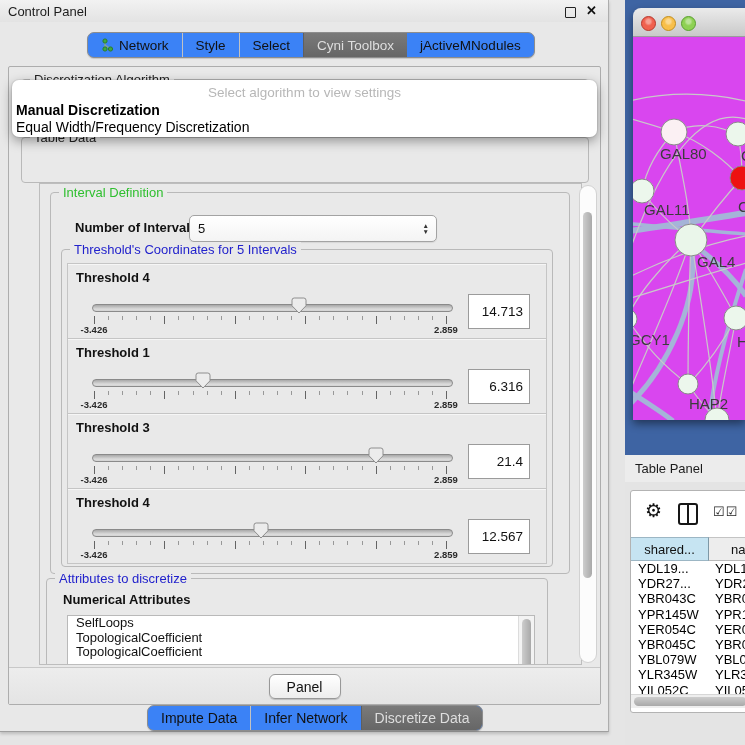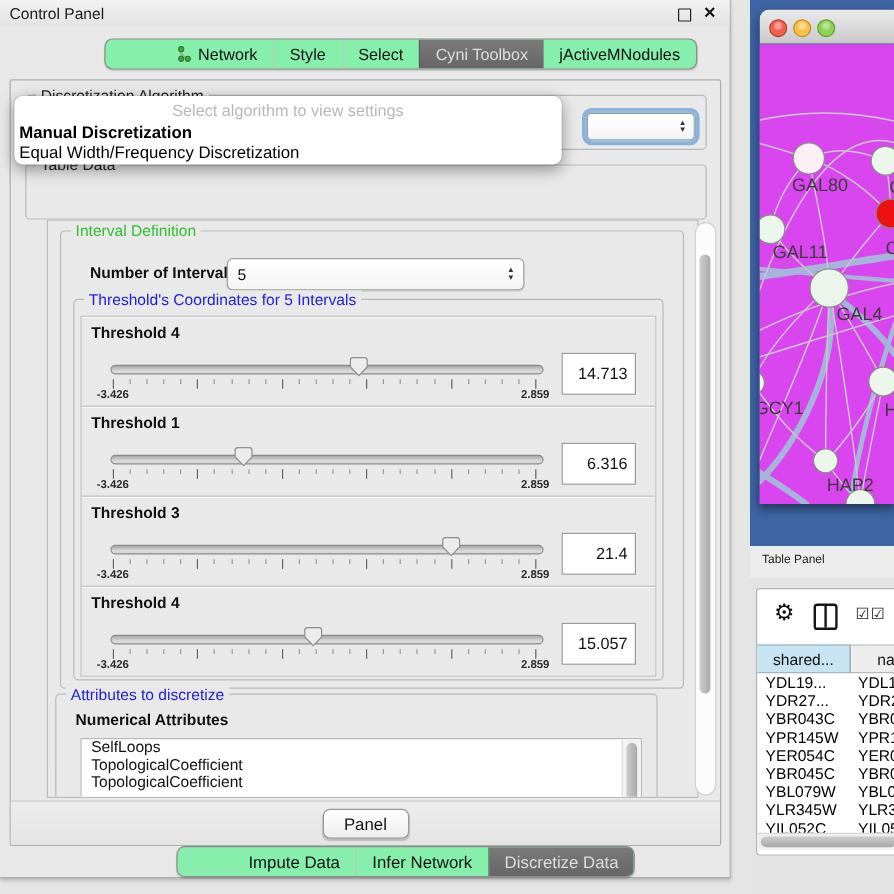--- a/index.html
+++ b/index.html
@@ -12,23 +12,23 @@
   .cp{position:absolute;left:0;top:0;width:608px;height:731px;background:#e8e8e8;
       border-right:1px solid #adadad;border-bottom:1px solid #9f9f9f;
       box-shadow:0 2px 3px rgba(0,0,0,.18);}
   .cp-titlebar{position:absolute;left:0;top:0;right:0;height:22px;
       background:linear-gradient(#f2f2f2,#e3e3e3);}
   .cp-title{position:absolute;left:8px;top:4px;font-size:13px;color:#1c1c1c;}
   .float-ic{position:absolute;right:32px;top:7px;width:9px;height:9px;border:1.6px solid #222;border-radius:1px;cursor:pointer;}
   .close-ic{position:absolute;right:11px;top:3px;font-size:13px;font-weight:bold;color:#111;cursor:pointer;}
 
   
-  .seg{position:absolute;display:inline-flex;height:24px;background:#86efac;
+  .seg{position:absolute;display:inline-flex;height:24px;background:#3b82f6;
        border:1px solid #8d8d8d;border-radius:7px;overflow:hidden;font-size:13.5px;
-       box-shadow:0 1px 1px rgba(0,0,0,.15);padding-left:46px;}
+       box-shadow:0 1px 1px rgba(0,0,0,.15);}
   .seg .tab{display:flex;align-items:center;gap:5px;padding:0 13px;color:#111;
        border-left:1px solid #c2c2c2;cursor:pointer;white-space:nowrap;}
   .seg .tab:first-child{border-left:none;}
   .seg .tab.sel{background:linear-gradient(#7a7a7a,#666);color:#dedede;border-left-color:#5f5f5f;}
   .seg .tab.sel + .tab{border-left:none;}
 
   
   .panel{position:absolute;left:8px;top:66px;width:591px;height:637px;background:#e9e9e9;
       border:1px solid #adadad;border-radius:2px;}
   .group{position:absolute;border:1px solid #b9b9b9;border-radius:4px;}
@@ -71,38 +71,38 @@
   .attr-sb .vthumb{left:3px;top:3px;width:9px;height:54px;}
 
   .apply-strip{position:absolute;left:0;right:0;top:600px;height:36px;border-top:1px solid #c8c8c8;
       background:linear-gradient(#ededed,#e4e4e4);}
   .btn{position:absolute;left:50%;top:6px;transform:translateX(-50%);width:70px;height:23px;
       background:linear-gradient(#ffffff,#ededed);border:1px solid #989898;border-radius:6px;
       font-size:14px;color:#111;display:flex;align-items:center;justify-content:center;
       box-shadow:0 1px 1px rgba(0,0,0,.18);cursor:pointer;font-family:"Liberation Sans",sans-serif;}
 
   
-  .popup{position:absolute;left:12px;top:80px;width:456px;height:57px;background:#fff;border-radius:7px;
+  .popup{position:absolute;left:12px;top:80px;width:585px;height:57px;background:#fff;border-radius:7px;
       box-shadow:0 4px 12px rgba(0,0,0,.38), 0 0 0 1px rgba(0,0,0,.06);z-index:50;}
   .popup .hint{position:absolute;left:0;right:0;top:5px;text-align:center;color:#b7b7b7;font-size:13.5px;}
   .popup .it1{position:absolute;left:4px;top:22px;font-size:14px;font-weight:bold;color:#000;white-space:nowrap;cursor:pointer;}
   .popup .it2{position:absolute;left:4px;top:39px;font-size:14px;color:#000;white-space:nowrap;cursor:pointer;}
 
   
   .blue-desk{position:absolute;left:625px;top:0;width:120px;height:455px;background:#3e64a3;}
   .netwin{position:absolute;left:633px;top:8px;width:112px;height:412px;border-radius:8px 0 0 0;
       box-shadow:0 4px 8px rgba(0,0,0,.45);}
   .net-tb{position:absolute;left:0;top:0;right:0;height:28px;border-radius:8px 0 0 0;
       background:linear-gradient(#ebebeb,#c9c9c9);border-bottom:1px solid #9c9c9c;}
   .light{position:absolute;top:7.5px;width:13px;height:13px;border-radius:50%;cursor:pointer;}
   .net-canvas{position:absolute;left:0;top:29px;width:112px;height:383px;background:#d946ef;overflow:hidden;}
 
   .tp-header{position:absolute;left:625px;top:455px;width:120px;height:27px;background:#ececec;
       border-bottom:1px solid #d0d0d0;}
-  .tp-title{position:absolute;left:10px;top:6px;font-size:10px;color:#1c1c1c;}
+  .tp-title{position:absolute;left:10px;top:6px;font-size:13px;color:#1c1c1c;}
   .tp-body{position:absolute;left:625px;top:482px;width:120px;height:263px;background:#e4e4e4;}
   .tcard{position:absolute;left:5px;top:8px;width:120px;height:221px;background:#fff;
       border:1px solid #b3b3b3;border-radius:3px;overflow:hidden;}
   .gear{position:absolute;left:14px;top:8px;font-size:19px;color:#111;cursor:pointer;}
   .colicon{position:absolute;left:47px;top:12px;width:16px;height:18px;border:2px solid #161616;border-radius:3px;cursor:pointer;}
   .colicon:before{content:"";position:absolute;left:7px;top:0;bottom:0;width:2px;background:#161616;}
   .checks{position:absolute;left:82px;top:13px;font-size:13px;color:#222;letter-spacing:1px;cursor:pointer;}
   .th-row{position:absolute;left:0;top:46px;width:200px;height:23px;font-size:13px;}
   .th1{position:absolute;left:0;top:0;width:77px;height:22px;background:#c6e4f2;
       border-top:1px solid #9cb6c4;border-bottom:1px solid #9cb6c4;border-right:1px solid #7e98a6;
@@ -320,21 +320,21 @@
                   <div class="tick" style="left: 293.52px; top: 52px; height: 4px; opacity: 0.55;"></div>
                   <div class="tick" style="left: 307.6px; top: 52px; height: 8px; opacity: 0.9;"></div>
                   <div class="tick" style="left: 321.68px; top: 52px; height: 4px; opacity: 0.55;"></div>
                   <div class="tick" style="left: 335.76px; top: 52px; height: 4px; opacity: 0.55;"></div>
                   <div class="tick" style="left: 349.84px; top: 52px; height: 4px; opacity: 0.55;"></div>
                   <div class="tick" style="left: 363.92px; top: 52px; height: 4px; opacity: 0.55;"></div>
                   <div class="tick" style="left: 378px; top: 52px; height: 8px; opacity: 0.9;"></div>
                   <div class="thumb" style="left: 184.727px;"><svg width="16" height="17" viewBox="0 0 16 17">
                       <path d="M3.2,1 h9.6 q2.2,0 2.2,2.2 v5.6 L8,16 L1,8.8 V3.2 Q1,1 3.2,1 Z" fill="#ececec" stroke="#8e8e8e"></path>
                     </svg></div>
-                  <div class="valbox">15.057</div>
+                  <div class="valbox">12.567</div>
                 </div>
               </div>
           </div>
         </div>
 
         <div class="group" style="left:6px;top:394px;width:500px;height:108px;">
           <span class="gtitle blue">Attributes to discretize</span>
           <span class="abs" style="left:16px;top:13px;font-size:13px;font-weight:bold;color:#111;">Numerical Attributes</span>
           <div class="attr-list">
             <div id="attr-items">

